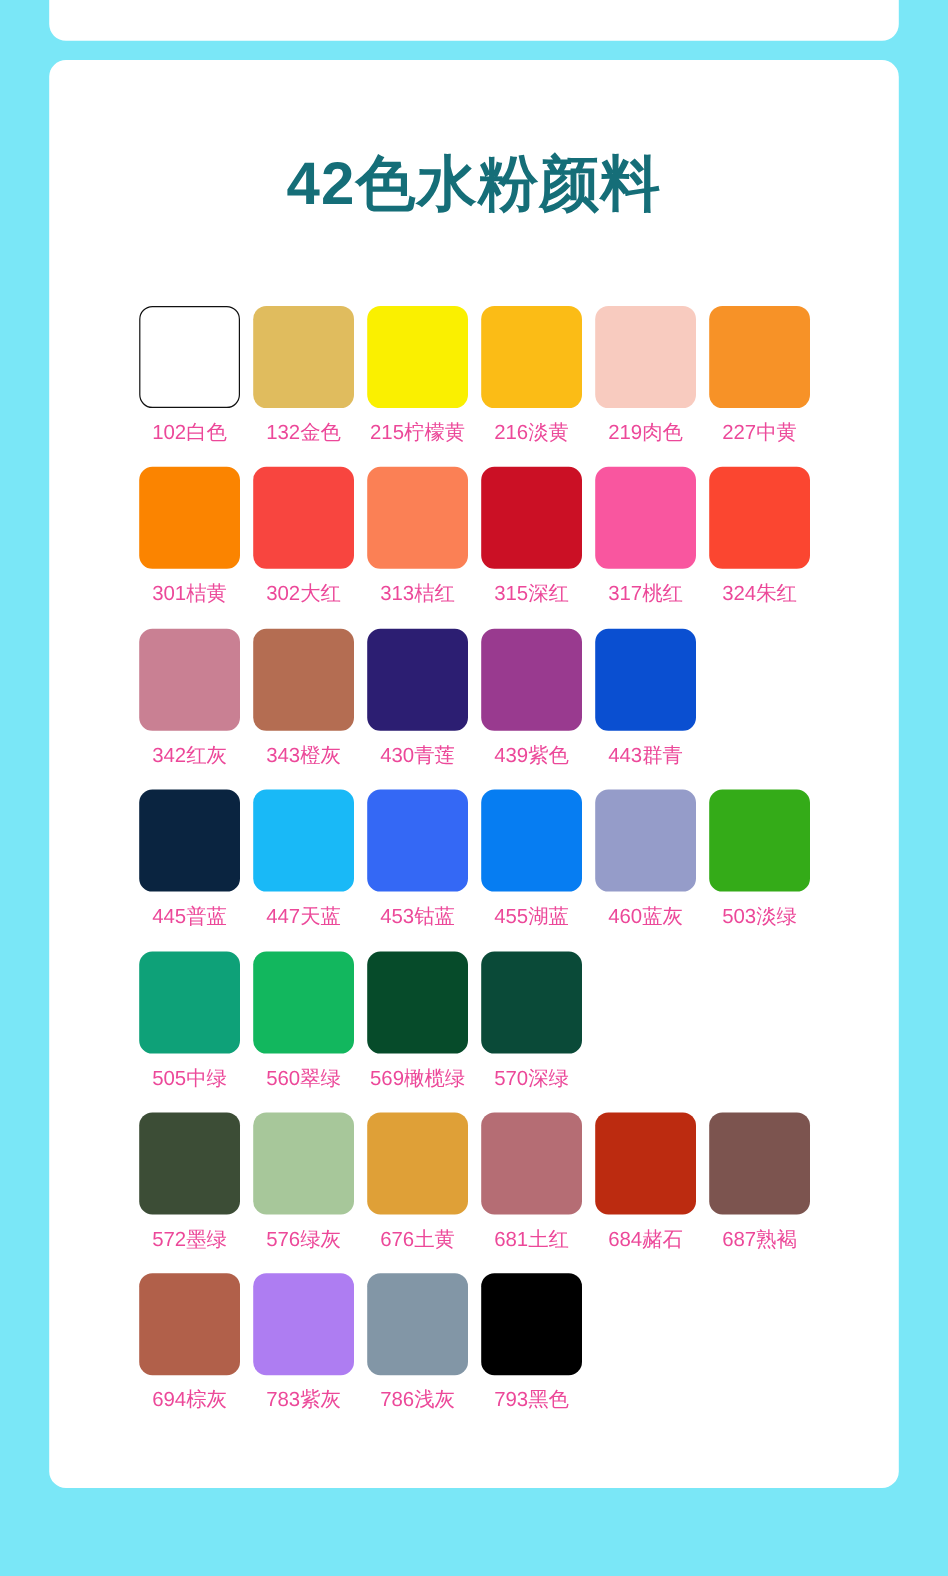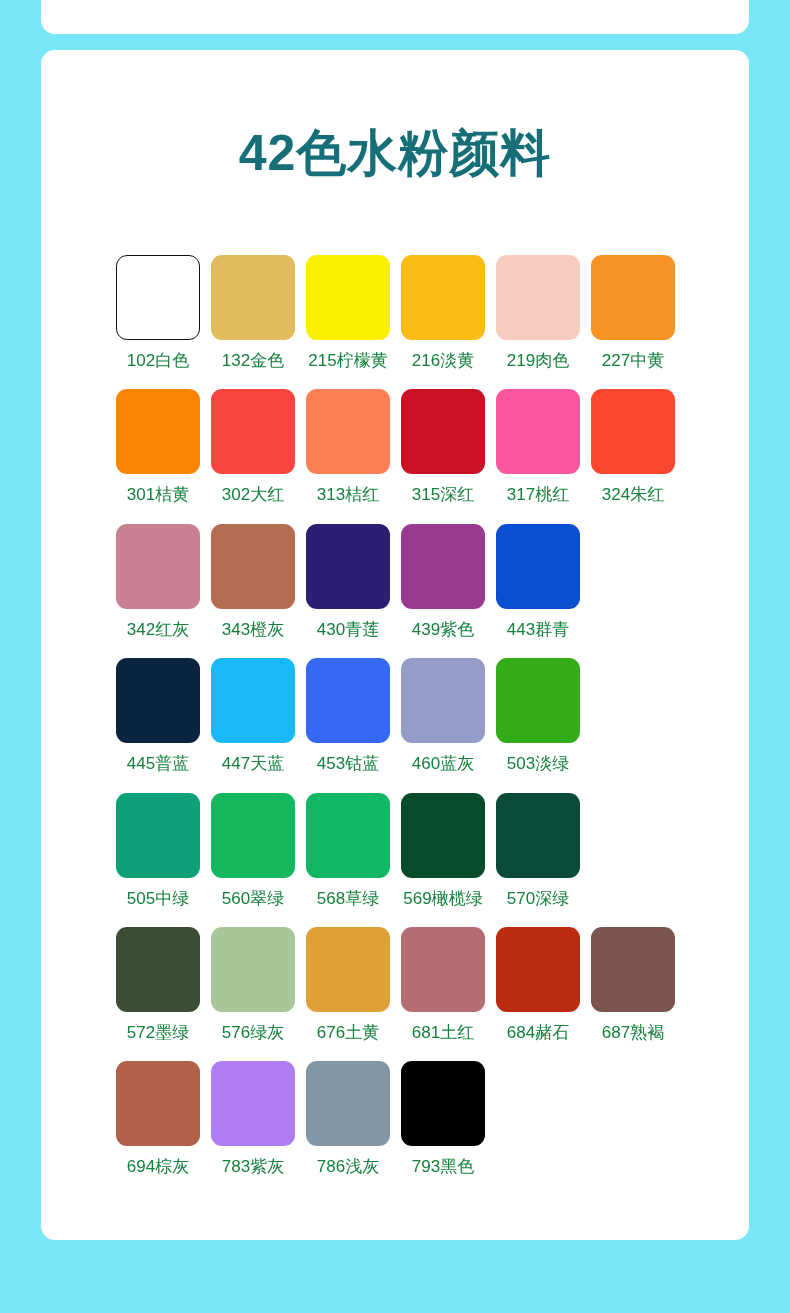--- a/index.html
+++ b/index.html
@@ -74,21 +74,21 @@
     height: 85px;
     border-radius: 11px;
     box-sizing: border-box;
   }
   .swatch.outlined {
     border: 1px solid #111111;
   }
   .swatch-label {
     margin-top: 11px;
     font-size: 17px;
-    color: #15803d;
+    color: #ec4899;
     line-height: 1.2;
     white-space: nowrap;
     font-family: "Liberation Sans", "DejaVu Sans", sans-serif;
   }
 </style>
 </head>
 <body>
 
 <div class="page">
 
@@ -180,42 +180,42 @@
           </div>
           <div class="cell">
             <div class="swatch" style="background: rgb(25, 185, 247);"></div>
             <div class="swatch-label">447天蓝</div>
           </div>
           <div class="cell">
             <div class="swatch" style="background: rgb(52, 104, 245);"></div>
             <div class="swatch-label">453钴蓝</div>
           </div>
           <div class="cell">
+            <div class="swatch" style="background: rgb(6, 125, 242);"></div>
+            <div class="swatch-label">455湖蓝</div>
+          </div>
+          <div class="cell">
             <div class="swatch" style="background: rgb(149, 156, 201);"></div>
             <div class="swatch-label">460蓝灰</div>
           </div>
           <div class="cell">
             <div class="swatch" style="background: rgb(52, 171, 24);"></div>
             <div class="swatch-label">503淡绿</div>
           </div>
         </div>
         <div class="row">
           <div class="cell">
             <div class="swatch" style="background: rgb(14, 161, 120);"></div>
             <div class="swatch-label">505中绿</div>
           </div>
           <div class="cell">
             <div class="swatch" style="background: rgb(18, 183, 94);"></div>
             <div class="swatch-label">560翠绿</div>
           </div>
           <div class="cell">
-            <div class="swatch" style="background: rgb(18, 183, 101);"></div>
-            <div class="swatch-label">568草绿</div>
-          </div>
-          <div class="cell">
             <div class="swatch" style="background: rgb(6, 75, 42);"></div>
             <div class="swatch-label">569橄榄绿</div>
           </div>
           <div class="cell">
             <div class="swatch" style="background: rgb(10, 74, 56);"></div>
             <div class="swatch-label">570深绿</div>
           </div>
         </div>
         <div class="row">
           <div class="cell">

